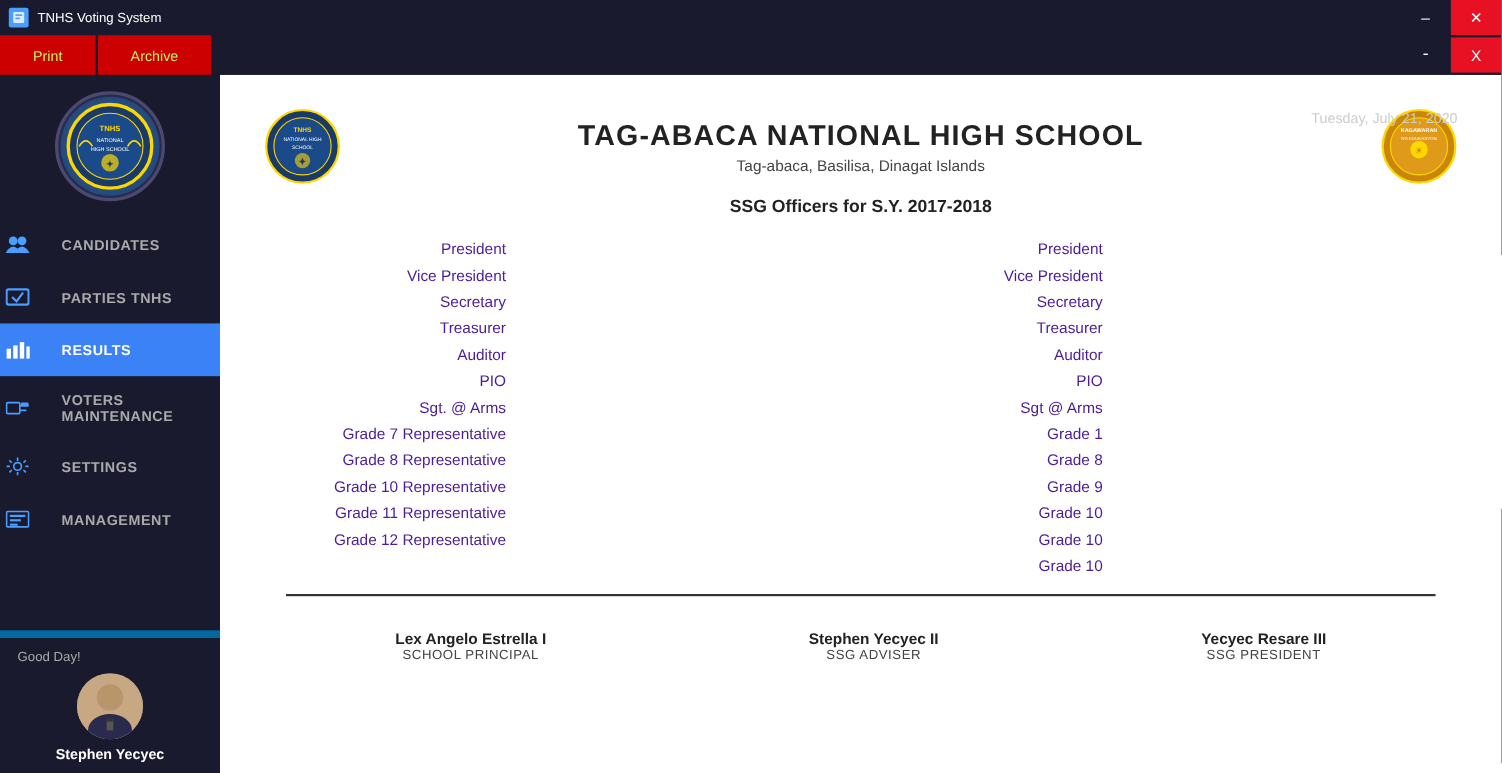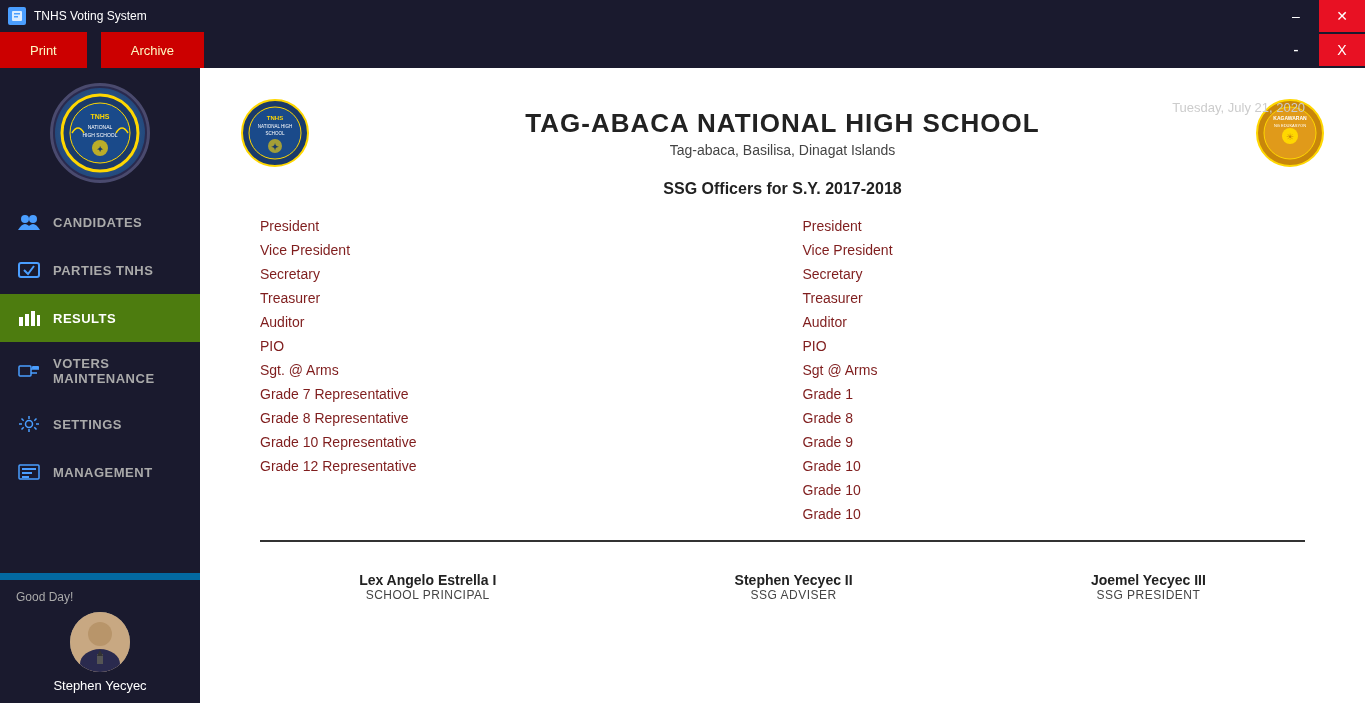--- a/index.html
+++ b/index.html
@@ -52,25 +52,25 @@
     .menu-bar {
       height: 36px;
       background: #1a1a2e;
       display: flex;
       align-items: center;
     }
     .menu-btn {
       height: 36px;
       padding: 0 30px;
       background: #cc0000;
-      color: #fef9c3;
+      color: #bef264;
       font-size: 13px;
       border: none;
       cursor: pointer;
-      margin-right: 14px;
+      margin-right: 2px;
     }
 
     
     .main-layout {
       display: flex;
       flex: 1;
       overflow: hidden;
     }
 
     
@@ -106,29 +106,29 @@
       display: flex;
       align-items: center;
       justify-content: center;
       position: relative;
     }
 
     .sidebar-nav { flex: 1; }
     .nav-item {
       display: flex;
       align-items: center;
-      gap: 12px;
-      padding: 14px 17px;
+      gap: 28px;
+      padding: 14px 4px;
       color: #aaa;
       cursor: pointer;
       font-size: 13px;
       font-weight: bold;
       letter-spacing: 0.5px;
     }
-    .nav-item.active { background: #4d7c0f; color: white; }
+    .nav-item.active { background: #3b82f6; color: white; }
     .nav-icon {
       width: 24px;
       height: 20px;
       flex-shrink: 0;
       display: flex;
       align-items: center;
       justify-content: center;
     }
 
     .sidebar-footer {
@@ -152,39 +152,39 @@
       border-radius: 50%;
       background: #888;
       overflow: hidden;
       display: flex;
       align-items: center;
       justify-content: center;
     }
     .user-name {
       color: white;
       font-size: 13px;
-      font-weight: normal;
+      font-weight: bold;
     }
 
     
     .content {
       flex: 1;
       background: #e8e8e8;
       overflow-y: auto;
       padding: 0;
       display: flex;
       flex-direction: column;
     }
 
     
     .clock-area {
       position: absolute;
       right: 20px;
       top: 50px;
-      text-align: left;
+      text-align: center;
       color: white;
       z-index: 10;
     }
     .clock-time {
       font-size: 28px;
       font-weight: bold;
       letter-spacing: 1px;
     }
     .clock-date {
       font-size: 13px;
@@ -251,21 +251,22 @@
     }
     .officer-row {
       display: flex;
       align-items: baseline;
       margin-bottom: 8px;
       font-size: 14px;
       color: #222;
     }
     .officer-position {
       min-width: 200px;
-      color: #7f1d1d;
+      color: #4c1d95;
+      text-align: right;
     }
 
     .separator-line {
       border: none;
       border-top: 2px solid #333;
       margin: 10px 20px;
     }
 
     
     .signatures {
@@ -501,20 +502,23 @@
             <div class="officer-row">
               <span class="officer-position">Grade 7 Representative</span>
             </div>
             <div class="officer-row">
               <span class="officer-position">Grade 8 Representative</span>
             </div>
             <div class="officer-row">
               <span class="officer-position">Grade 10 Representative</span>
             </div>
             <div class="officer-row">
+              <span class="officer-position">Grade 11 Representative</span>
+            </div>
+            <div class="officer-row">
               <span class="officer-position">Grade 12 Representative</span>
             </div>
           </div>
         <div class="officers-col" id="right-col">
         <div class="officer-row">
               <span class="officer-position">President</span>
             </div>
             <div class="officer-row">
               <span class="officer-position">Vice President</span>
             </div>
@@ -559,20 +563,20 @@
       <div class="signatures" id="signatures-container">
       <div class="sig-block">
             <div class="sig-name">Lex Angelo Estrella I</div>
             <div class="sig-title">SCHOOL PRINCIPAL</div>
           </div>
           <div class="sig-block">
             <div class="sig-name">Stephen Yecyec II</div>
             <div class="sig-title">SSG ADVISER</div>
           </div>
           <div class="sig-block">
-            <div class="sig-name">Joemel Yecyec III</div>
+            <div class="sig-name">Yecyec Resare III</div>
             <div class="sig-title">SSG PRESIDENT</div>
           </div>
         </div>
 
     </div>
   </div>
 </div>
 
 </body></html>

